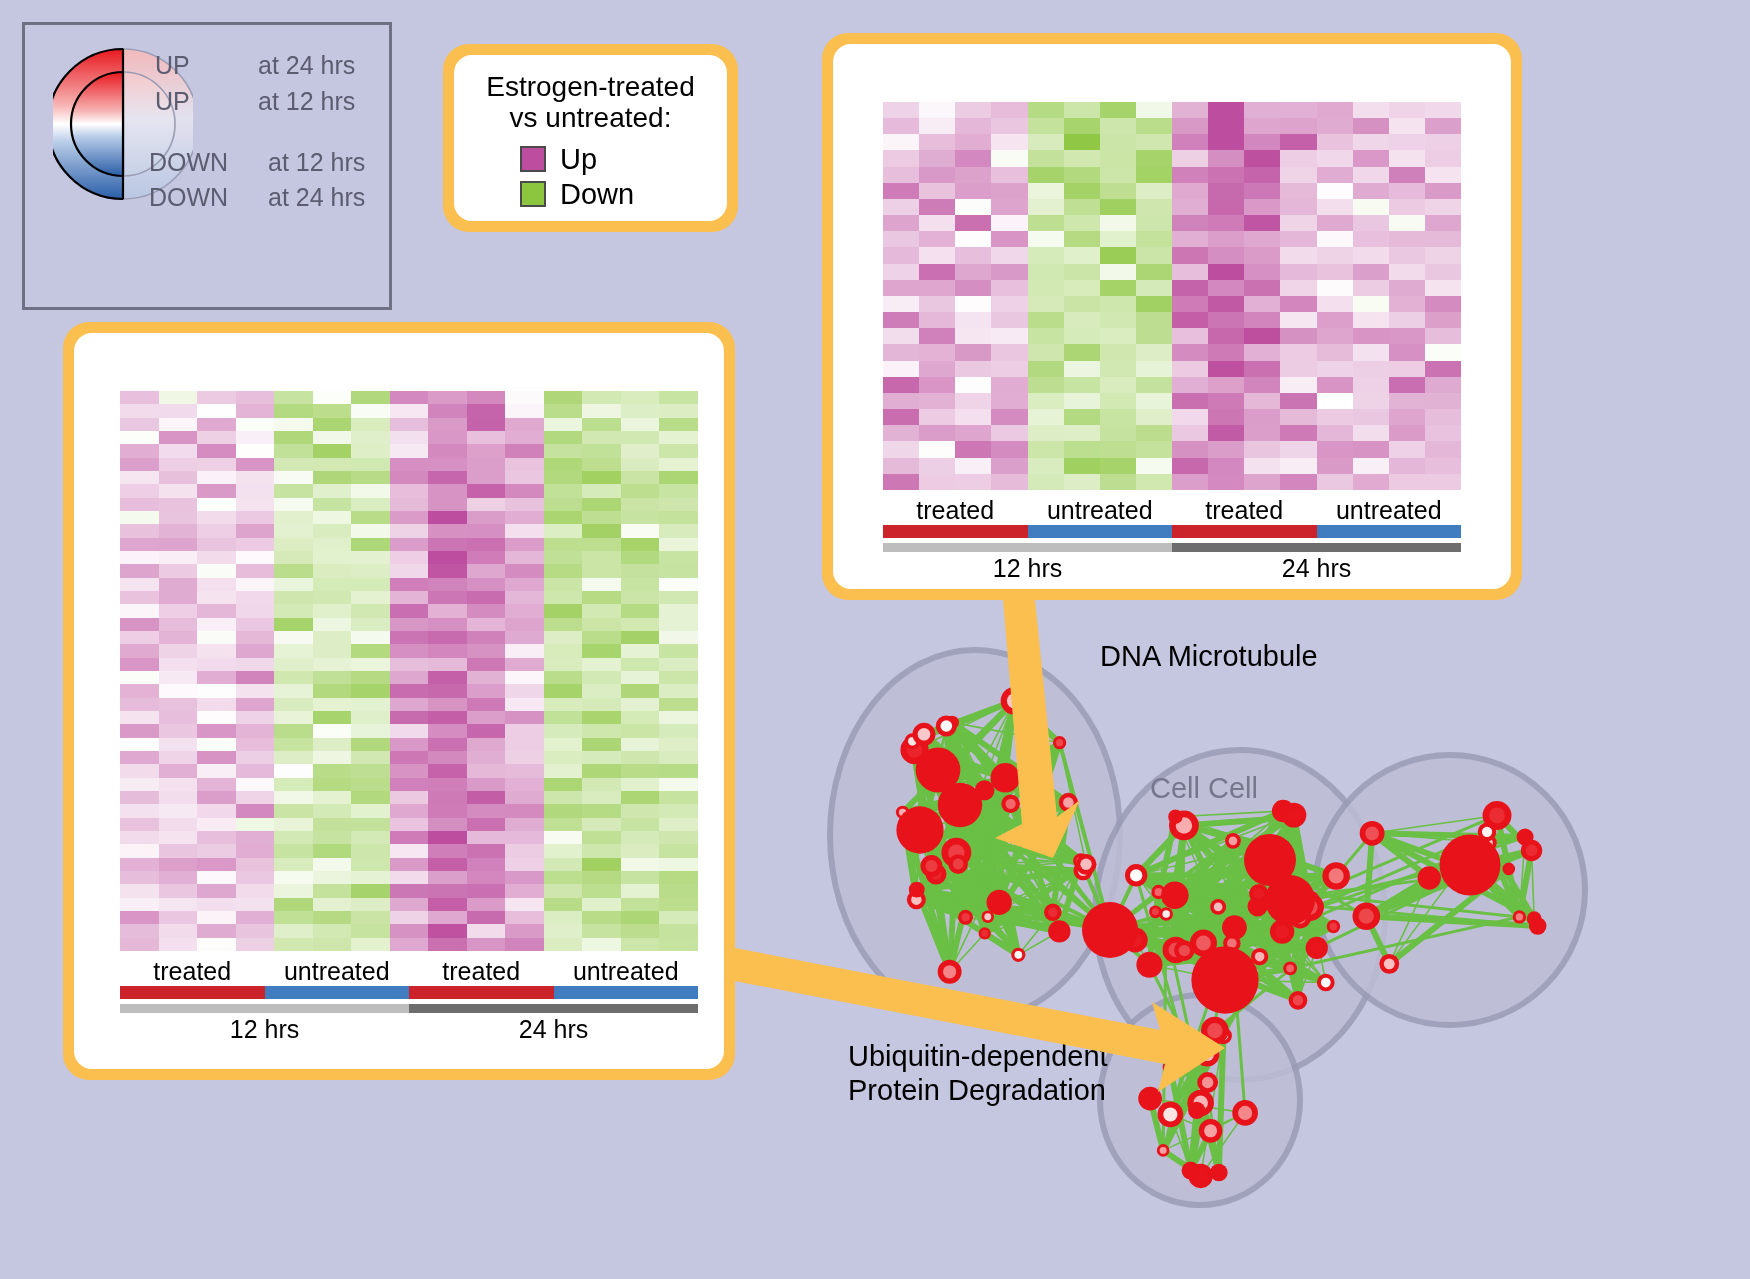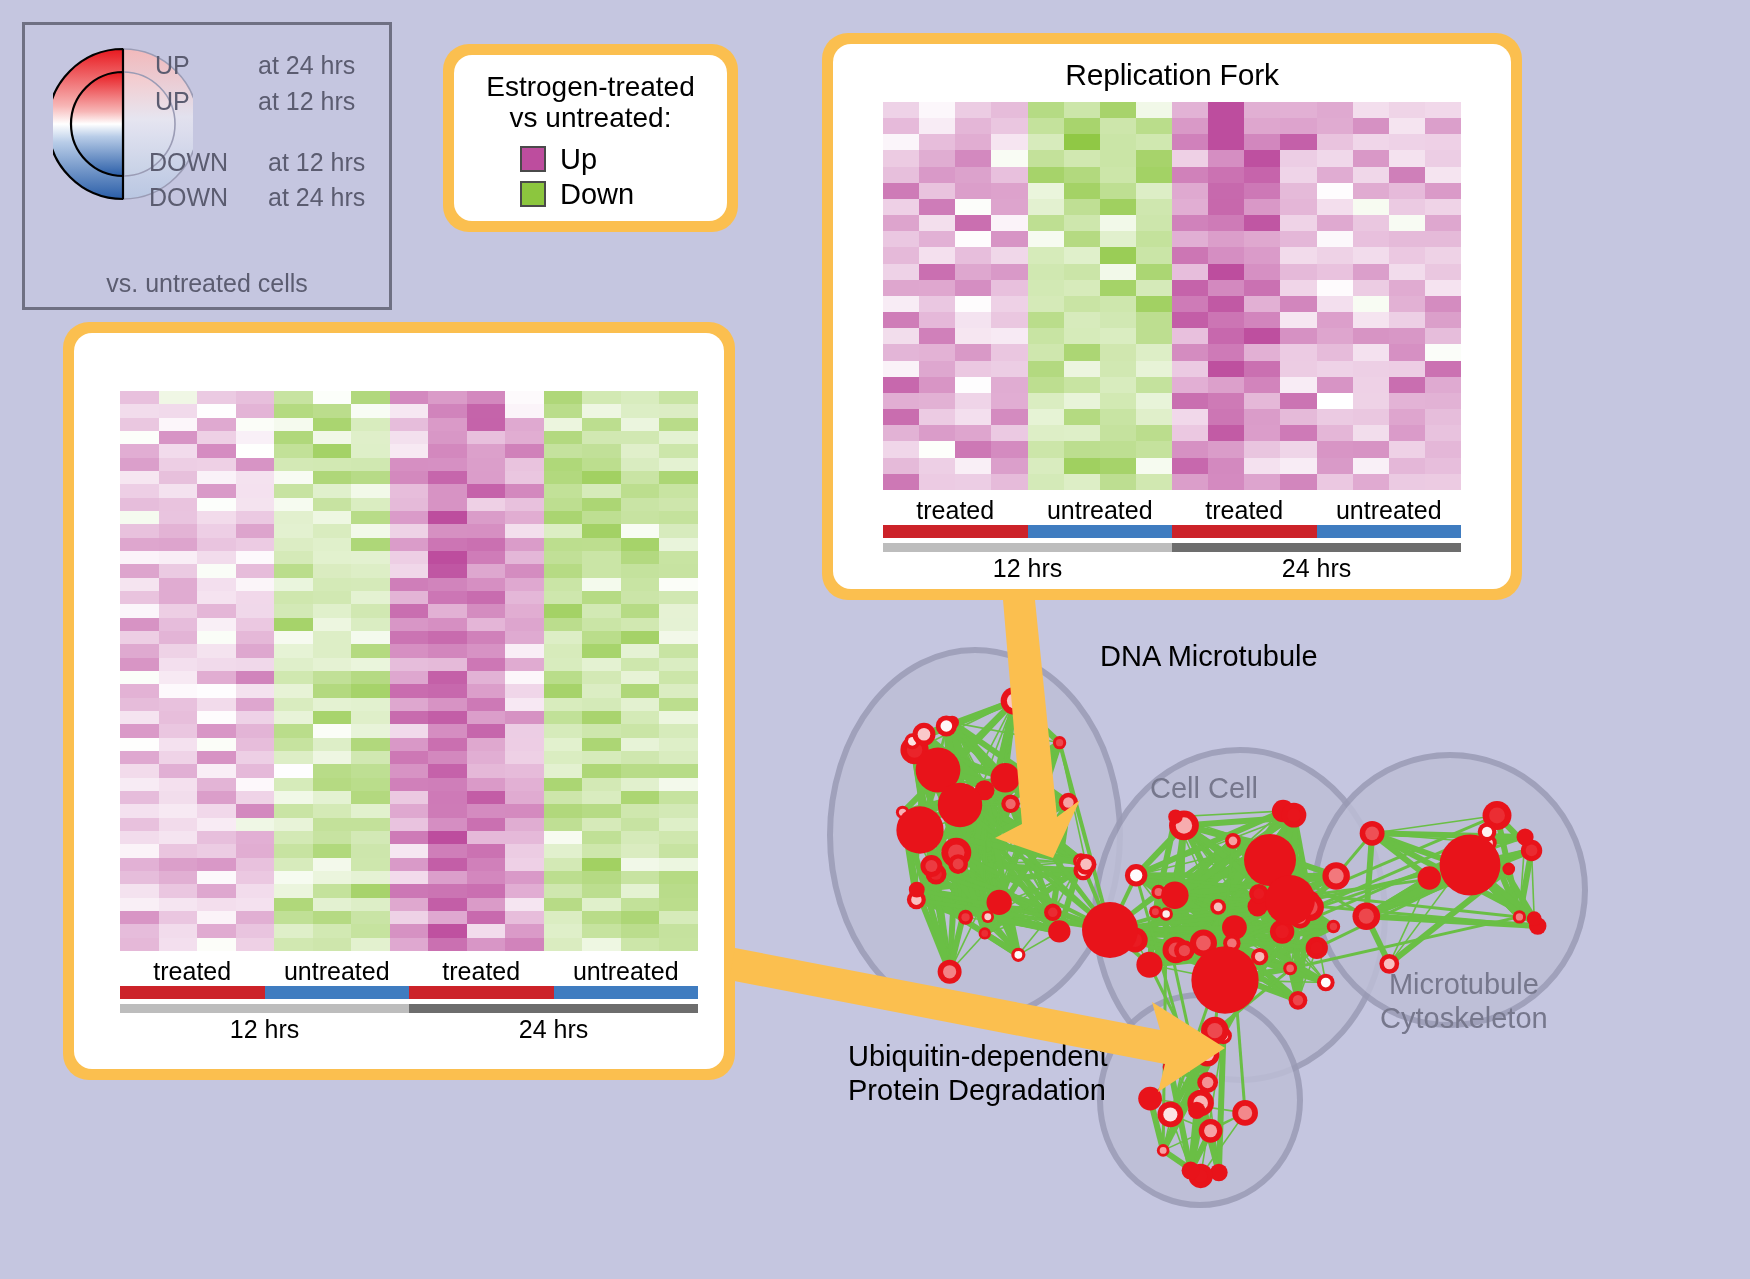--- a/index.html
+++ b/index.html
@@ -139,21 +139,20 @@
 
   <div class="wheel-caption" style="left:130px;  top:26px;">UP</div>
   <div class="wheel-caption" style="left:233px;  top:26px;">at 24 hrs</div>
   <div class="wheel-caption" style="left:130px;  top:62px;">UP</div>
   <div class="wheel-caption" style="left:233px;  top:62px;">at 12 hrs</div>
   <div class="wheel-caption" style="left:124px;  top:123px;">DOWN</div>
   <div class="wheel-caption" style="left:243px;  top:123px;">at 12 hrs</div>
   <div class="wheel-caption" style="left:124px;  top:158px;">DOWN</div>
   <div class="wheel-caption" style="left:243px;  top:158px;">at 24 hrs</div>
 
-  <div class="wheel-foot" style="top:244px;">vs. untreated cells</div>
 </div>
 
 <div class="panel" id="key-box">
   <div class="panel-inner">
     <div class="key-head">Estrogen-treated</div>
     <div class="key-head">vs untreated:</div>
     <div class="key-rows">
       <div class="key-row">
         <span class="swatch" style="background:#bd4d9e"></span>
         <span class="key-label">Up</span>
@@ -161,21 +160,20 @@
       <div class="key-row">
         <span class="swatch" style="background:#8cc63e"></span>
         <span class="key-label">Down</span>
       </div>
     </div>
   </div>
 </div>
 
 <div class="panel" id="rf-panel">
   <div class="panel-inner">
-    <div class="panel-title">Replication Fork</div>
     <div class="hm" id="hm-rf" style="left: 50px; top: 58px; width: 578px; height: 388px; grid-template-columns: repeat(16, 1fr); grid-template-rows: repeat(24, 1fr);">
         <div class="hm-cell" style="background: rgb(238, 210, 231);"></div>
         <div class="hm-cell" style="background: rgb(252, 247, 251);"></div>
         <div class="hm-cell" style="background: rgb(236, 204, 227);"></div>
         <div class="hm-cell" style="background: rgb(230, 188, 218);"></div>
         <div class="hm-cell" style="background: rgb(181, 219, 132);"></div>
         <div class="hm-cell" style="background: rgb(204, 230, 169);"></div>
         <div class="hm-cell" style="background: rgb(167, 211, 107);"></div>
         <div class="hm-cell" style="background: rgb(241, 248, 232);"></div>
         <div class="hm-cell" style="background: rgb(226, 178, 213);"></div>
@@ -2119,22 +2117,20 @@
           <circle cx="380.09518842297047" cy="498.57981776016595" r="11.865817901234568" fill="#e8131a"></circle>
         </g>
         <g>
           <circle cx="340" cy="330" r="28" fill="#e8131a"></circle>
         </g>
       </g>
   </svg>
 
   <div class="cluster-label black" style="left:330px; top:40px;">DNA Microtubule</div>
   <div class="cluster-label gray" style="left:380px; top:172px;">Cell Cell</div>
-  <div class="cluster-label gray" style="left:610px; top:368px; text-align:center;">Microtubule
-Cytoskeleton</div>
   <div class="cluster-label black" style="left:78px; top:440px;">Ubiquitin-dependent
 Protein Degradation</div>
 </div>
 
 <svg style="position:absolute; left:0; top:0; width:1750px; height:1279px; pointer-events:none;">
 
   <g>
     <polygon points="1003,600 1035,600 1057,817 1080,800 1053,858 995,838 1022,824" fill="#fbbf4f"></polygon>
   </g>
 

